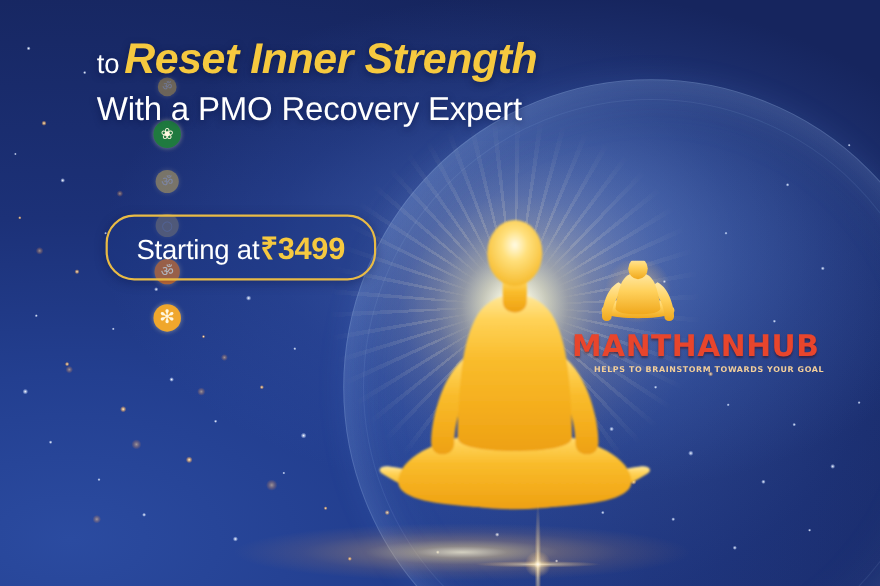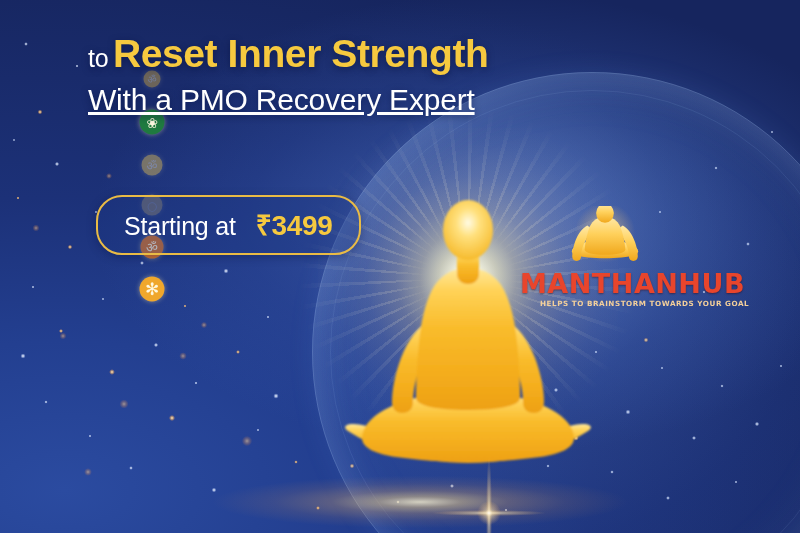--- a/index.html
+++ b/index.html
@@ -139,54 +139,53 @@
     text-shadow:0 2px 7px rgba(5,15,60,0.55);
   }
   .line2 .small {
     font-size:25px; font-weight:normal; color:#ffffff;
     letter-spacing:-0.2px;
     text-align:center;
   }
   .line2 .gold {
     font-size:39px; font-weight:bold; color:#f6c93f;
     letter-spacing:-0.4px;
+    font-style:italic;
   }
   .line3 {
     margin-top:9px;
     font-size:30px; font-weight:normal; color:#ffffff;
     letter-spacing:-0.2px; line-height:1.1;
     text-shadow:0 2px 7px rgba(5,15,60,0.55);
     white-space:nowrap;
-    text-decoration:underline;
   }
 
   
   .price-pill {
     position:absolute;
     left:96px; top:195px;
     padding:8px 26px 10px 26px;
     border:2px solid #e9bb45;
     border-radius:26px;
     background:rgba(28,52,128,0.30);
-    display:inline-flex; align-items:baseline; gap:20px;
+    display:inline-flex; align-items:baseline; gap:1px;
     white-space:nowrap;
     z-index:12;
     box-shadow:0 2px 10px rgba(5,15,60,0.35);
   }
   .price-pill .lbl { font-size:25px; color:#ffffff; letter-spacing:-0.2px; }
   .price-pill .amt {
     font-size:28px; font-weight:bold; color:#f6c93f; letter-spacing:-0.3px;
   }
 
   
   .logo {
     position:absolute;
-    left:520px; top:206px;
+    left:520px; top:237px;
     width:170px;
-    text-align:center;
     z-index:12;
   }
   .logo-mark { height:62px; margin-bottom:-2px; }
   .logo-word {
     font-family:"DejaVu Sans", sans-serif;
     font-size:27px; font-weight:bold;
     letter-spacing:0.5px;
     color:#e8452c;
     line-height:1;
     text-shadow:0 1px 2px rgba(60,0,0,0.45);

